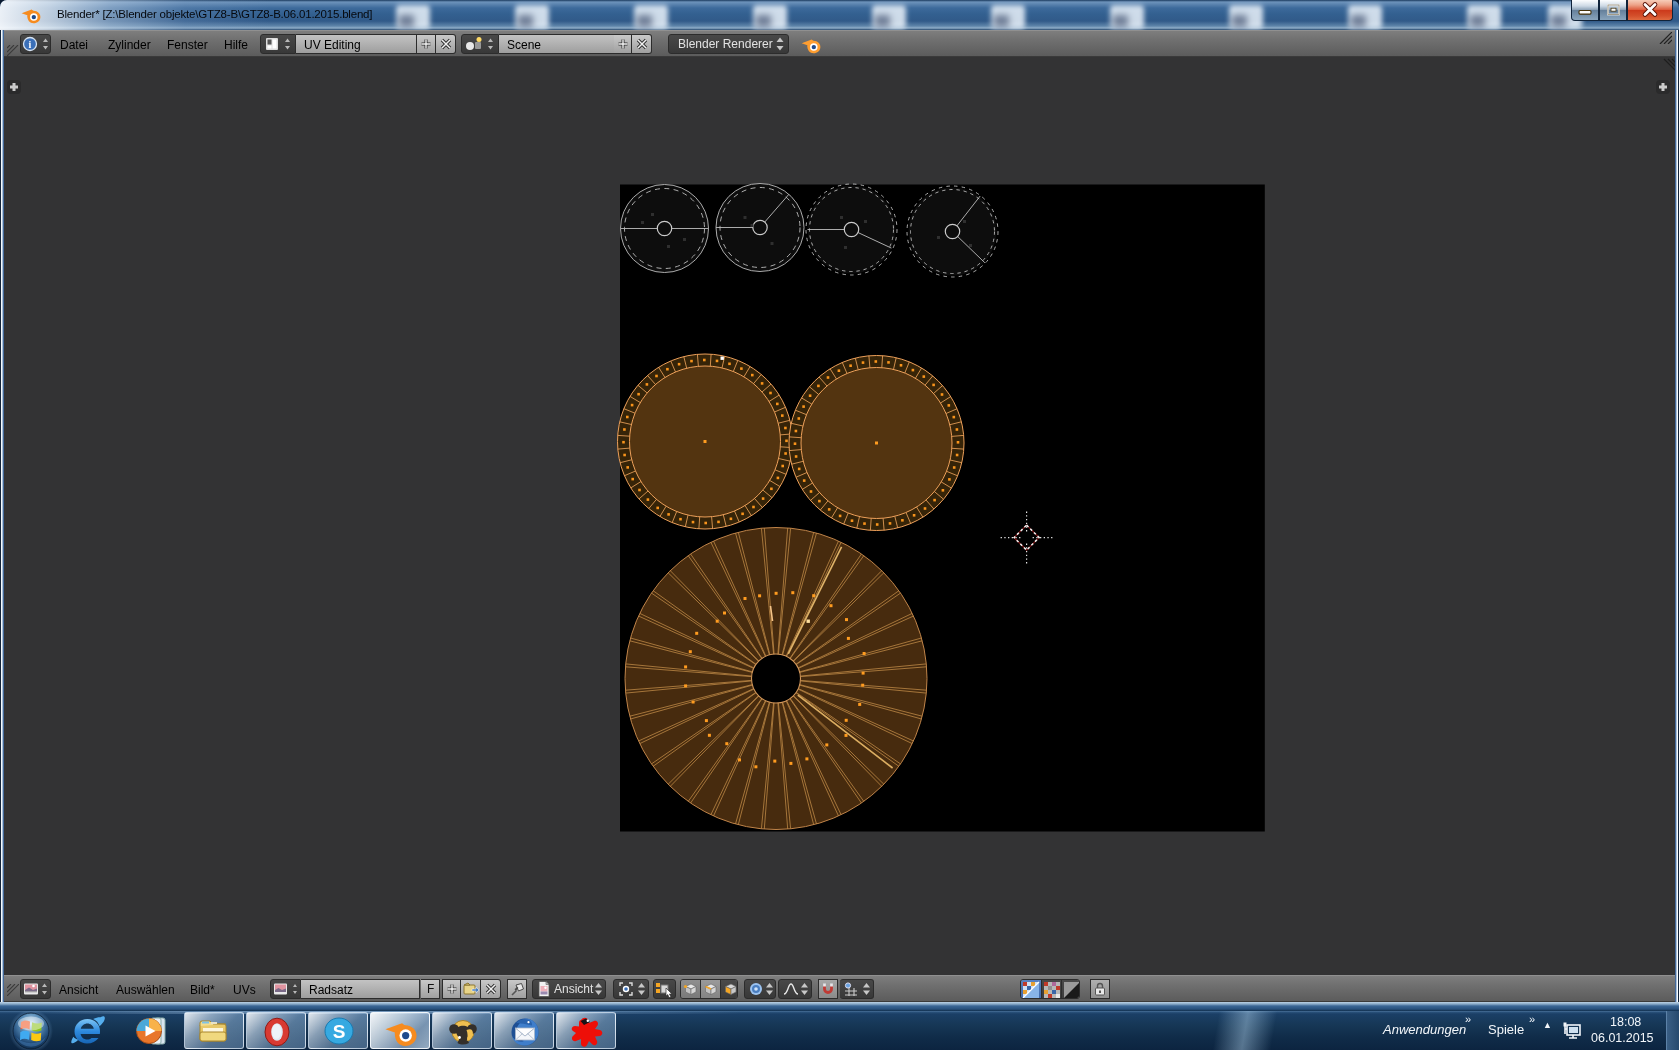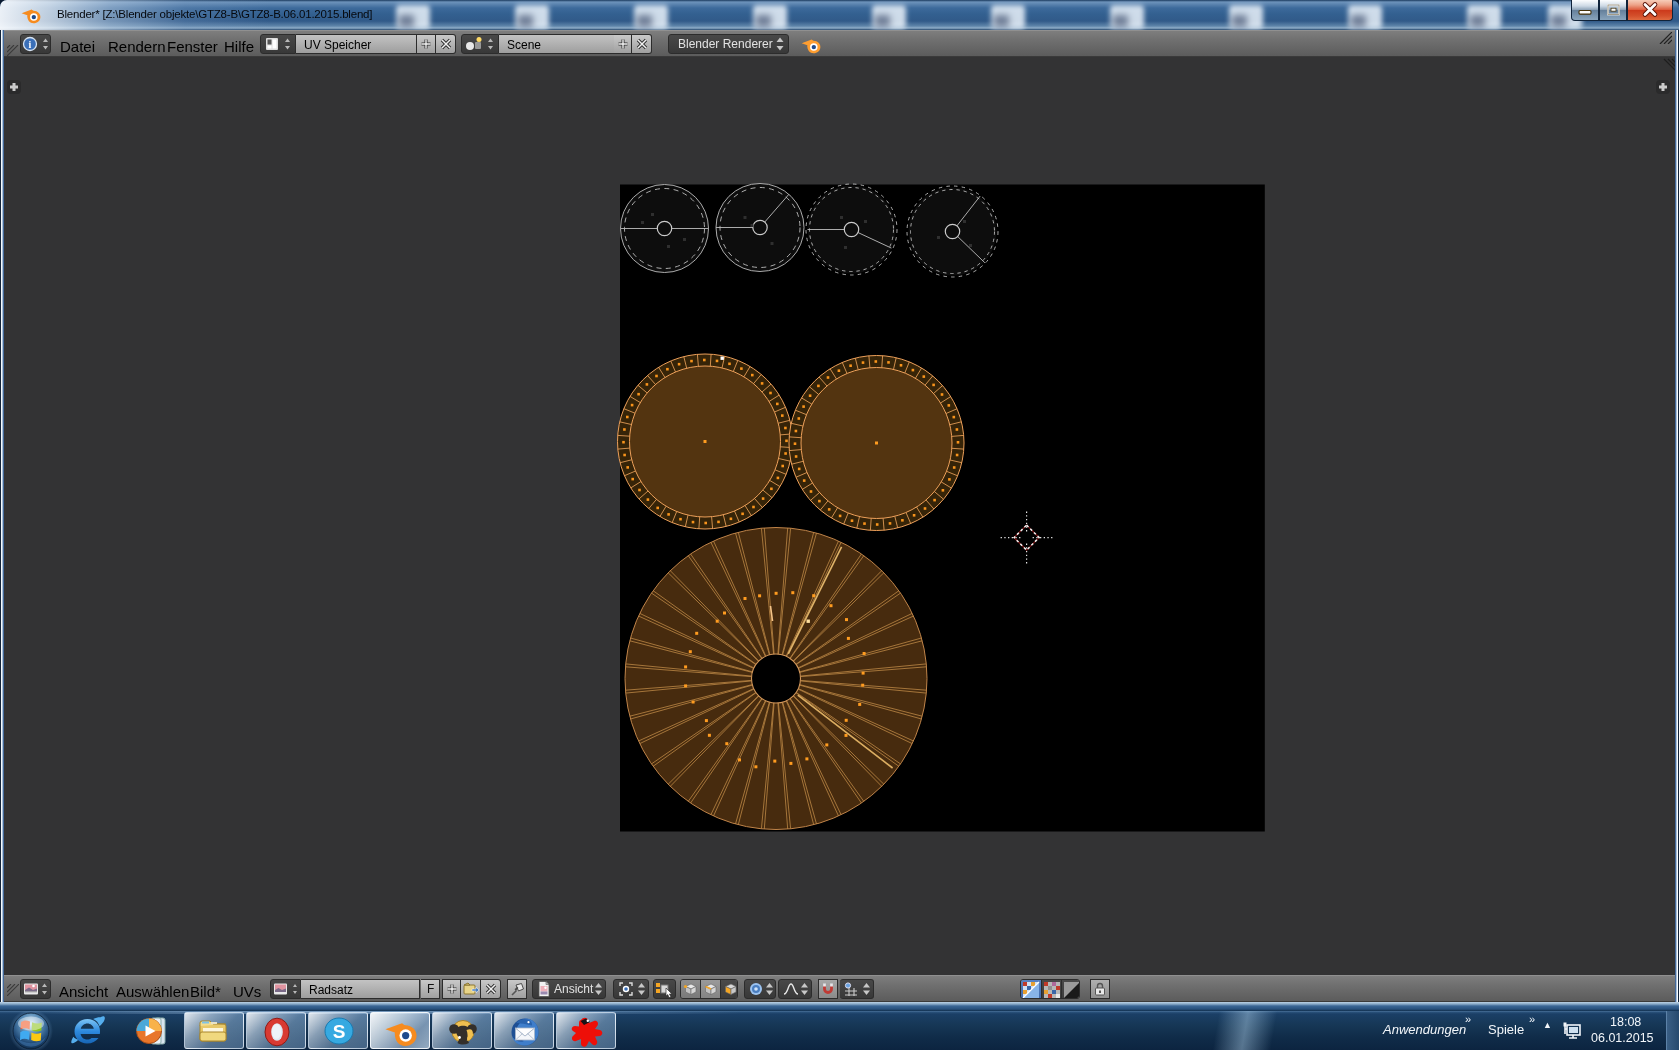--- a/index.html
+++ b/index.html
@@ -25,21 +25,21 @@
 #bleft{left:0;top:30px;width:4px;height:973px;background:linear-gradient(90deg,#11233a 0,#11233a 1px,#f6fafd 1px,#f6fafd 2px,#a9c0d8 2px,#a9c0d8 3px,#44699a 3px,#44699a 4px);}
 #bright{left:1675px;top:30px;width:4px;height:973px;background:linear-gradient(90deg,#44699a 0,#44699a 1px,#a9c0d8 1px,#a9c0d8 2px,#f6fafd 2px,#f6fafd 3px,#11233a 3px,#11233a 4px);}
 #bbottom{position:absolute;left:0;top:1002px;width:1679px;height:9px;
   background:linear-gradient(180deg,#bdd2e6 0,#89abc9 2px,#3a6695 4px,#28517e 7px,#12304f 9px);}
 
 .bheader{position:absolute;left:4px;width:1671px;height:27px;
   background:linear-gradient(180deg,#7e7e7e 0,#707070 35%,#5c5c5c 100%);
   border-top:1px solid #909090;border-bottom:1px solid #3a3a3a;}
 #infoheader{top:30px;}
 #uvheader{top:975px;}
-.menutxt{position:absolute;top:7px;font-size:15px;color:#000;}
+.menutxt{position:absolute;top:7px;font-size:12px;color:#000;}
 .btn-dark{position:absolute;top:3px;height:20px;background:linear-gradient(180deg,#484848,#383838);
   border:1px solid #2c2c2c;border-radius:3px;}
 .fld{position:absolute;top:3px;height:20px;background:linear-gradient(180deg,#c3c3c3,#9e9e9e);
   border:1px solid #2c2c2c;font-size:12px;color:#000;}
 .fld span{position:absolute;left:8px;top:3px;}
 .btn-lt{position:absolute;top:3px;height:20px;background:linear-gradient(180deg,#c9c9c9,#a0a0a0);
   border:1px solid #2c2c2c;color:#111;font-size:12px;text-align:center;}
 .wtxt{color:#e2e2e2;font-size:12px;}
 
 #viewport{position:absolute;left:4px;top:57px;width:1671px;height:918px;background:#333334;}
@@ -136,35 +136,35 @@
     </svg>
     <div class="btn-dark" style="left:16px;width:31px;">
       <svg width="29" height="18" viewBox="0 0 29 18">
         <circle cx="9" cy="9" r="6.5" fill="#3a6fb8" stroke="#d8e4f2" stroke-width="1.3"></circle>
         <text x="9" y="13" font-size="10" font-weight="bold" fill="#fff" text-anchor="middle" font-family="Liberation Serif">i</text>
         <path d="M22 7 L24.5 3.5 L27 7 Z" fill="#b8b8b8"></path>
           <path d="M22 11 L24.5 14.5 L27 11 Z" fill="#b8b8b8"></path>
       </svg>
     </div>
     <span class="menutxt" style="left:56px">Datei</span>
-    <span class="menutxt" style="left:104px">Rendern</span>
+    <span class="menutxt" style="left:104px">Zylinder</span>
     <span class="menutxt" style="left:163px">Fenster</span>
     <span class="menutxt" style="left:220px">Hilfe</span>
     <div class="btn-dark" style="left:256px;width:36px;border-radius:3px 0 0 3px;">
       <svg width="34" height="18" viewBox="0 0 34 18">
         <rect x="5" y="3" width="12" height="12" fill="#ddd" rx="1"></rect>
         <rect x="6.5" y="4.5" width="4" height="5" fill="#555"></rect>
           <rect x="11.5" y="4.5" width="4" height="9" fill="#fff"></rect>
         <rect x="6.5" y="10.5" width="4" height="3" fill="#fff"></rect>
         <path d="M24 7 L26.5 3.5 L29 7 Z" fill="#b8b8b8"></path>
           <path d="M24 11 L26.5 14.5 L29 11 Z" fill="#b8b8b8"></path>
       </svg>
     </div>
     <div class="fld" style="left:292px;width:121px;border-left:none;">
-        <span>UV Speicher</span>
+        <span>UV Editing</span>
       </div>
     <div class="btn-lt" style="left:413px;width:19px;border-left:none;"><svg width="12" height="12" viewBox="0 0 12 12" style="margin-top:3px">
           <path d="M6 1.5 V10.5 M1.5 6 H10.5" stroke="#2b2b2b" stroke-width="3"></path>
           <path d="M6 1.5 V10.5 M1.5 6 H10.5" stroke="#f2f2f2" stroke-width="1.4"></path>
         </svg></div>
     <div class="btn-lt" style="left:432px;width:20px;border-left:none;border-radius:0 3px 3px 0;"><svg width="12" height="12" viewBox="0 0 12 12" style="margin-top:3px">
           <path d="M2 2 L10 10 M10 2 L2 10" stroke="#2b2b2b" stroke-width="3.2"></path>
           <path d="M2 2 L10 10 M10 2 L2 10" stroke="#f2f2f2" stroke-width="1.5"></path>
         </svg></div>
     <div class="btn-dark" style="left:457px;width:38px;border-radius:3px 0 0 3px;">

